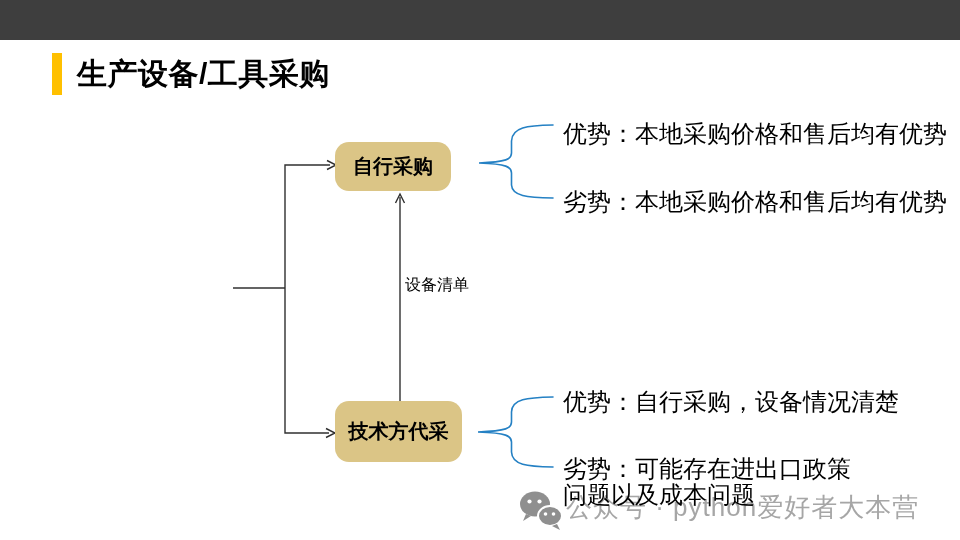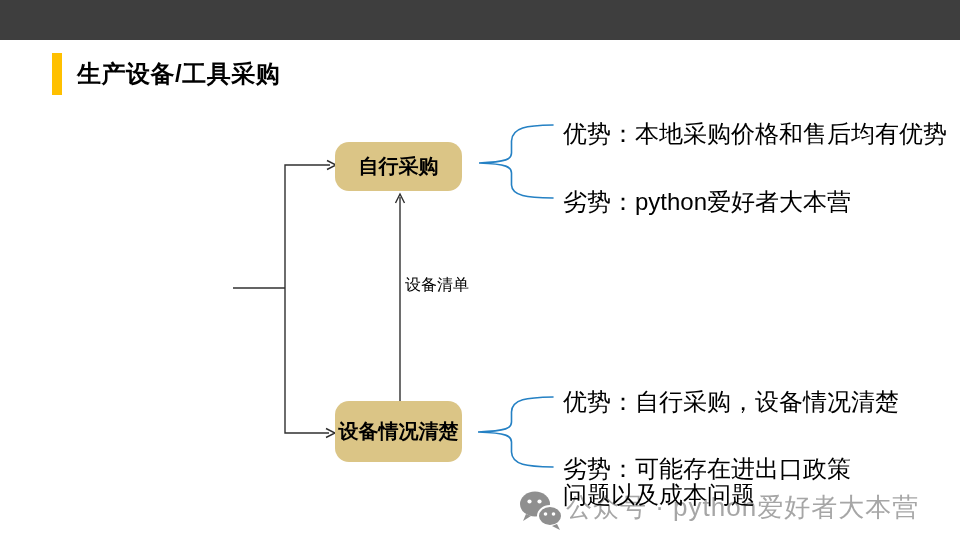--- a/index.html
+++ b/index.html
@@ -29,21 +29,21 @@
     align-items: center;
     height: 42px;
   }
   .title-accent {
     width: 10px;
     height: 42px;
     background: #FFC000;
     margin-right: 15px;
   }
   .page-title {
-    font-size: 24px;
+    font-size: 30px;
     font-weight: bold;
     color: #000000;
     letter-spacing: 0.5px;
     white-space: nowrap;
   }
   .connector-svg {
     position: absolute;
     left: 0; top: 0;
     width: 960px; height: 540px;
     z-index: 2;
@@ -65,21 +65,21 @@
     border-radius: 18px;
     font-size: 24px;
   }
   .node-branch {
     background: #DBC586;
     border-radius: 14px;
     font-size: 20px;
   }
   .node-self {
     left: 335px; top: 142px;
-    width: 127px; height: 49px;
+    width: 116px; height: 49px;
   }
   .node-agent {
     left: 335px; top: 401px;
     width: 127px; height: 61px;
   }
   .edge-label {
     position: absolute;
     left: 405px; top: 275px;
     font-size: 16px;
     color: #000000;
@@ -146,26 +146,26 @@
     <path d="M395.5,203 L400,194 L404.5,203" fill="none" stroke="#303030" stroke-width="1.4"></path>
 
     <path d="M553,125 C527,125.5 512,127 511.5,141 L511.5,153 C511.5,159 507,162 479,163 C507,164 511.5,167 511.5,173 L511.5,185 C512,196 527,197.5 553,198" fill="none" stroke="#2581C4" stroke-width="1.6" stroke-linecap="round"></path>
 
     <path d="M553,397 C527,397.5 512,399 511.5,412 L511.5,422 C511.5,428 507,431 478,432 C507,433 511.5,436 511.5,442 L511.5,452 C512,465 527,466.5 553,467" fill="none" stroke="#2581C4" stroke-width="1.6" stroke-linecap="round"></path>
   </svg>
 
 
   <div class="node node-branch node-self">自行采购</div>
 
-  <div class="node node-branch node-agent">设备情况清楚</div>
+  <div class="node node-branch node-agent">技术方代采</div>
 
   <div class="edge-label">设备清单</div>
 
   <div class="ann ann-1">优势：本地采购价格和售后均有优势</div>
-  <div class="ann ann-2">劣势：python爱好者大本营</div>
+  <div class="ann ann-2">劣势：本地采购价格和售后均有优势</div>
   <div class="ann ann-3">优势：自行采购，设备情况清楚</div>
   <div class="ann ann-4 ann-wrap">劣势：可能存在进出口政策问题以及成本问题</div>
 
   <div class="watermark">
     <svg class="wechat-icon" viewBox="0 0 46 42" xmlns="http://www.w3.org/2000/svg" aria-hidden="true">
 
       <ellipse cx="17" cy="14" rx="15" ry="12.5" fill="#8F8F8F"></ellipse>
       <path d="M8,24 L5,31 L13,26 Z" fill="#8F8F8F"></path>
       <circle cx="11.5" cy="11.5" r="2.1" fill="#ffffff"></circle>
       <circle cx="21.5" cy="11.5" r="2.1" fill="#ffffff"></circle>

